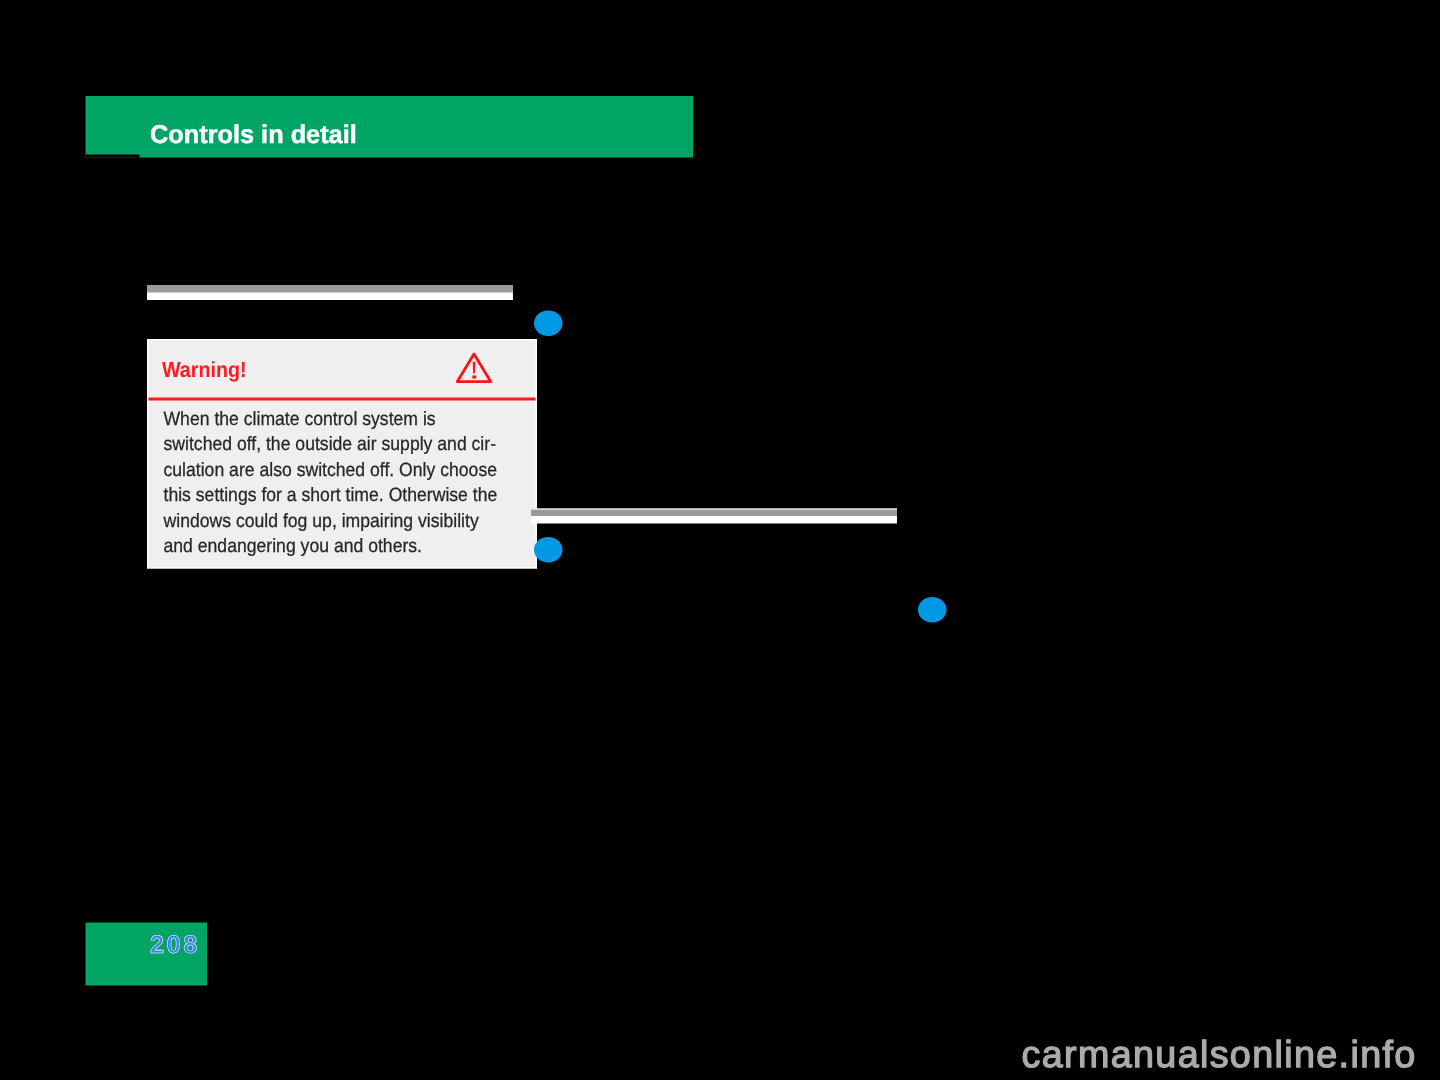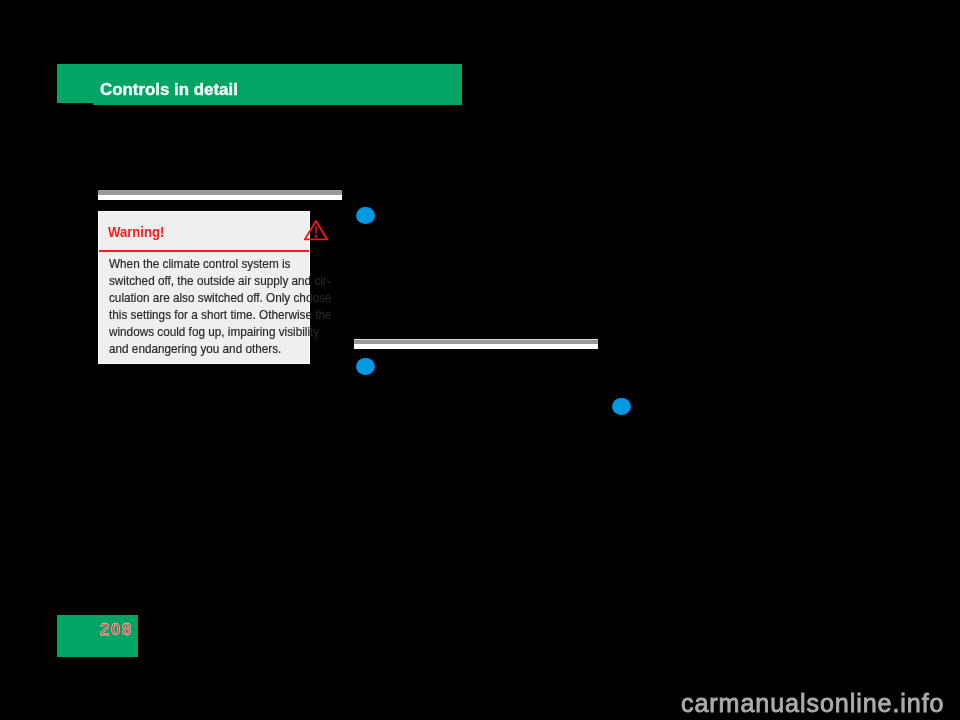--- a/index.html
+++ b/index.html
@@ -77,22 +77,22 @@
     position: absolute;
     left: 0; right: 0; top: 0;
     height: 1px;
     background: #d8d8d8;
   }
 
   
   #warning-box {
     position: absolute;
     left: 98px;
-    top: 211px;
-    width: 212px;
+    top: 226px;
+    width: 260px;
     height: 153px;
     background: #efefef;
     border: 1px solid #fdfdfd;
     box-sizing: border-box;
   }
   #warning-head {
     position: absolute;
     left: 0; right: 0; top: 0;
     height: 40px;
   }
@@ -156,21 +156,21 @@
     background: #00a464;
   }
   #page-number {
     position: absolute;
     left: 100.0px;
     top: 620.6px;
     transform-origin: 0 0;
     transform: scaleX(0.9999);
     font-size: 17.0px;
     font-weight: bold;
-    color: #ef4444;
+    color: #3b82f6;
     line-height: 18px;
     letter-spacing: 1.6px;
     white-space: nowrap;
     -webkit-text-stroke: 0.35px #ffffff;
   }
 
   
   #watermark {
     position: absolute;
     left: 680.7px;

